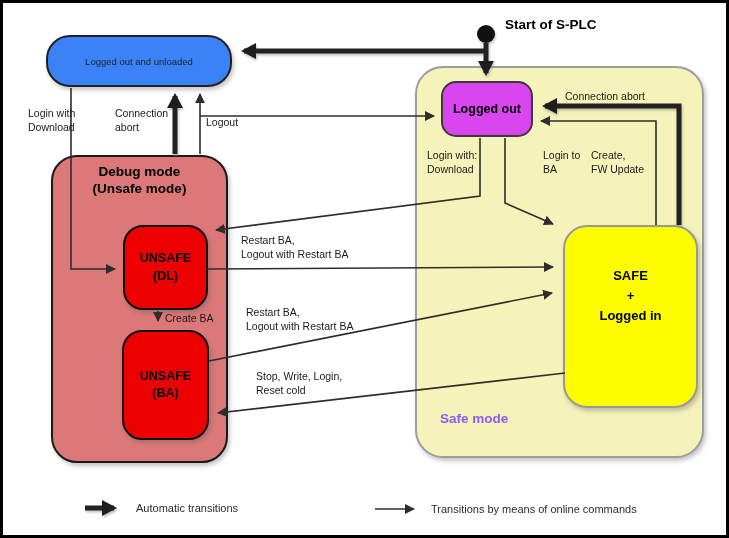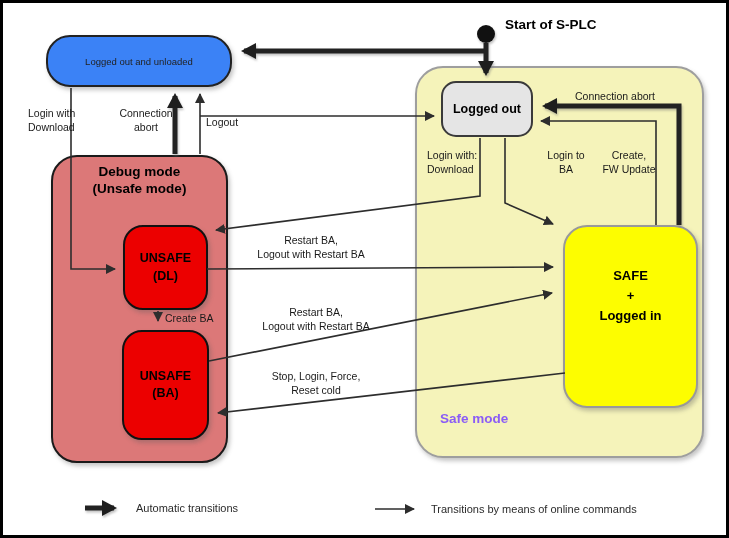--- a/index.html
+++ b/index.html
@@ -15,27 +15,27 @@
        border-radius:24px;background:#3b82f6;font-size:9.5px;color:#222;}
   #debug-container{left:48px;top:152px;width:177px;height:308px;background:#dc7878;
        border:2.5px solid #1a1a1a;border-radius:26px;justify-content:flex-start;
        padding-top:7px;font-weight:bold;font-size:13.5px;line-height:1.25;color:#000;}
   #unsafe-dl{left:120px;top:222px;width:85px;height:85px;background:#ec0000;
        border:2px solid #111;border-radius:20px;font-weight:bold;font-size:12.5px;line-height:1.4;color:#000;}
   #unsafe-ba{left:119px;top:327px;width:87px;height:110px;background:#ec0000;
        border:2px solid #111;border-radius:20px;font-weight:bold;font-size:12.5px;line-height:1.4;color:#000;}
   #safe-container{left:412px;top:63px;width:289px;height:392px;background:#f5f3ba;
        border:2px solid #9e9e9e;border-radius:28px;}
-  #logged-out-box{left:438px;top:78px;width:92px;height:56px;background:#e5e5e5;
+  #logged-out-box{left:438px;top:78px;width:92px;height:56px;background:#d946ef;
        border:2px solid #3a3a3a;border-radius:15px;font-weight:bold;font-size:12.5px;color:#000;}
   #safe-box{left:560px;top:222px;width:135px;height:183px;background:#fdfd00;
        border:2px solid #999;border-radius:24px;justify-content:flex-start;padding-top:39px;
        font-weight:bold;font-size:13px;line-height:1.55;color:#000;}
   .label{position:absolute;font-size:10.5px;line-height:1.35;white-space:nowrap;color:#1a1a1a;}
-  .c{text-align:center;}
+  .c{text-align:left;}
   #start-label{left:502px;top:13px;font-weight:bold;font-size:13.5px;color:#000000;}
   #safe-mode-label{left:437px;top:407px;font-weight:bold;font-size:13.5px;color:#8b5cf6;}
   #lbl-login-dl-left{left:25px;top:103px;}
   #lbl-conn-abort-left{left:112px;top:103px;width:62px;}
   #lbl-logout-left{left:203px;top:112px;}
   #lbl-conn-abort-right{left:562px;top:86px;width:100px;}
   #lbl-login-colon{left:424px;top:145px;}
   #lbl-login-to-ba{left:496px;top:145px;width:46px;margin-left:44px;}
   #lbl-logout-fw{left:588px;top:145px;width:76px;}
   #lbl-restart-upper{left:238px;top:230px;width:140px;}
@@ -148,21 +148,21 @@
     <div>Restart BA,</div>
     <div>Logout with Restart BA</div>
   </div>
 
   <div class="label c" id="lbl-restart-lower">
     <div>Restart BA,</div>
     <div>Logout with Restart BA</div>
   </div>
 
   <div class="label c" id="lbl-stop">
-    <div>Stop, Login, Force,</div>
+    <div>Stop, Write, Login,</div>
     <div>Reset cold</div>
   </div>
 
   <div class="label" id="lbl-create-ba">Create BA</div>
 
   <div class="label" id="safe-mode-label">Safe mode</div>
 
   <div class="label" id="legend-auto-label">Automatic transitions</div>
   <div class="label" id="legend-online-label">Transitions by means of online commands</div>
 

